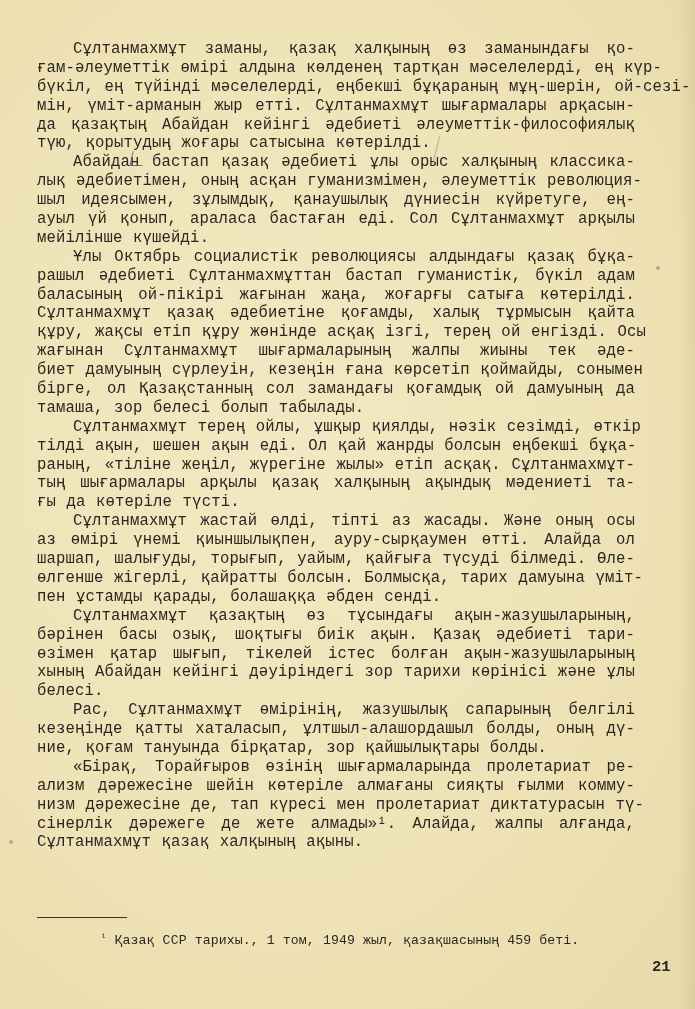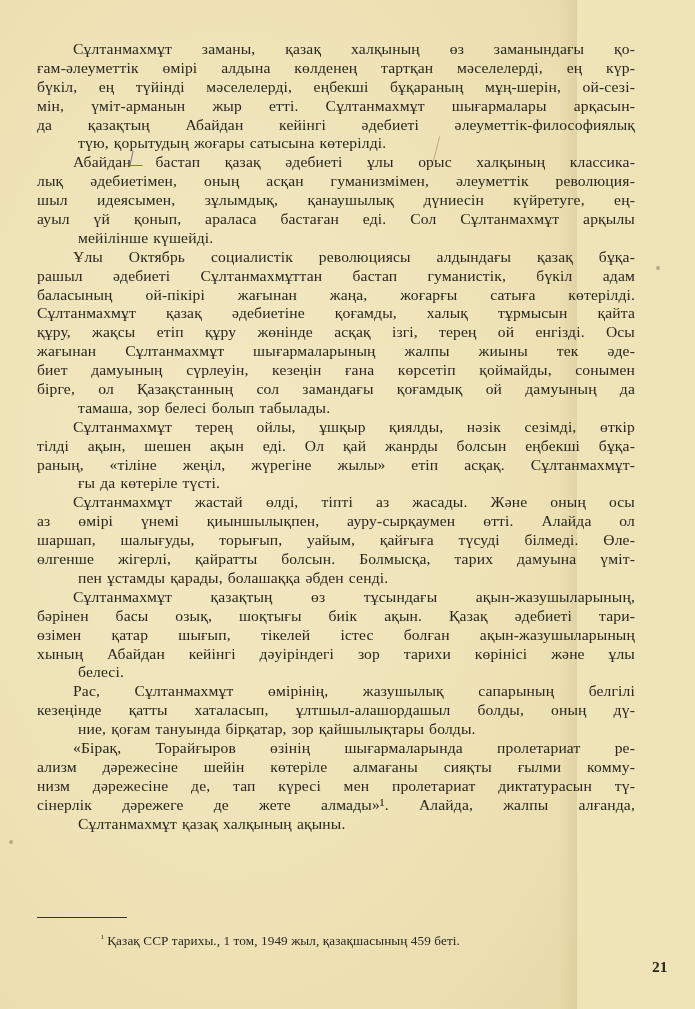--- a/index.html
+++ b/index.html
@@ -11,23 +11,24 @@
     height: 1009px;
     overflow: hidden;
     background: #efe3b8;
     position: relative;
     font-family: "Liberation Serif", "DejaVu Serif", serif;
     color: #2a2620;
   }
   .page {
     position: absolute;
     left: 0; top: 0;
-    width: 577px; height: 1009px;
+    width: 695px; height: 1009px;
     background:
       radial-gradient(ellipse at 40% 45%, #f3e8c2 0%, #eee2b6 60%, #e8daa9 100%);
+    font-family: Liberation Mono, monospace;
   }
   .page-edge {
     position: absolute;
     right: 0; top: 0;
     width: 18px; height: 1009px;
     background: linear-gradient(to right, rgba(0,0,0,0) 0%, rgba(120,100,50,0.10) 100%);
   }
   .body-text {
     position: absolute;
     left: 37px;
@@ -40,21 +41,20 @@
     line-height: 18.9px;
     font-size: 15.6px;
     text-align: justify;
     text-align-last: justify;
     white-space: nowrap;
     letter-spacing: 0.15px;
     word-spacing: 1px;
   }
   .line.last {
     text-align-last: left;
-    margin-left: 41px;
   }
   .line.indent {
     padding-left: 36px;
   }
   .line-inner {
     display: block;
     text-align: justify;
     text-align-last: justify;
   }
   .line.last .line-inner {
@@ -194,20 +194,23 @@
     <div>
       <span class="line indent">
           <span class="line-inner">Сұлтанмахмұт терең ойлы, ұшқыр қиялды, нәзік сезімді, өткір</span>
         </span>
       <span class="line">
           <span class="line-inner">тілді ақын, шешен ақын еді. Ол қай жанрды болсын еңбекші бұқа-</span>
         </span>
       <span class="line">
           <span class="line-inner">раның, «тіліне жеңіл, жүрегіне жылы» етіп асқақ. Сұлтанмахмұт-</span>
         </span>
+      <span class="line">
+          <span class="line-inner">тың шығармалары арқылы қазақ халқының ақындық мәдениеті та-</span>
+        </span>
       <span class="line last">
           <span class="line-inner">ғы да көтеріле түсті.</span>
         </span>
     </div>
 
     <div>
       <span class="line indent">
           <span class="line-inner">Сұлтанмахмұт жастай өлді, тіпті аз жасады. Және оның осы</span>
         </span>
       <span class="line">

